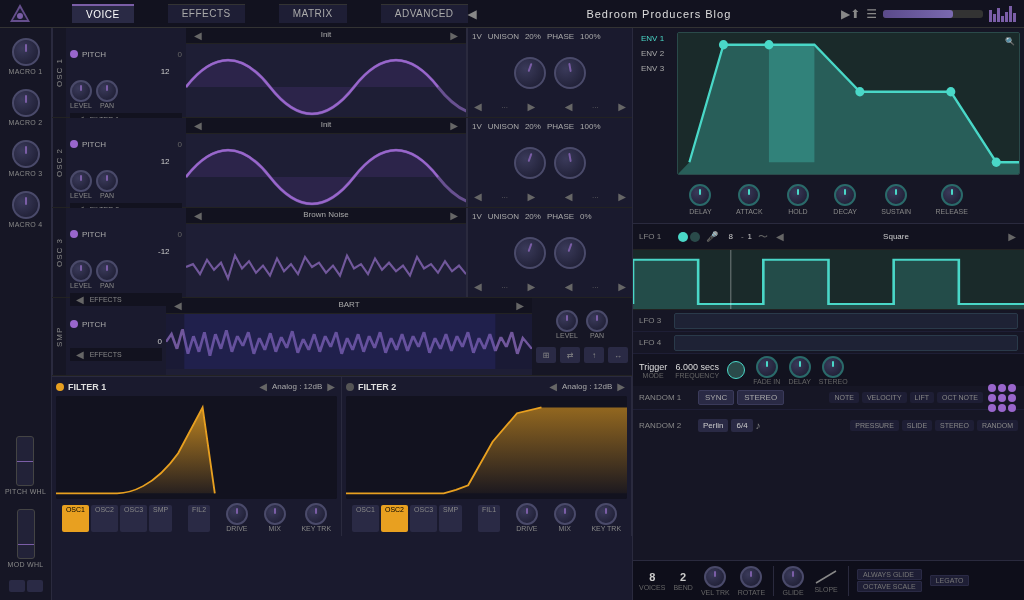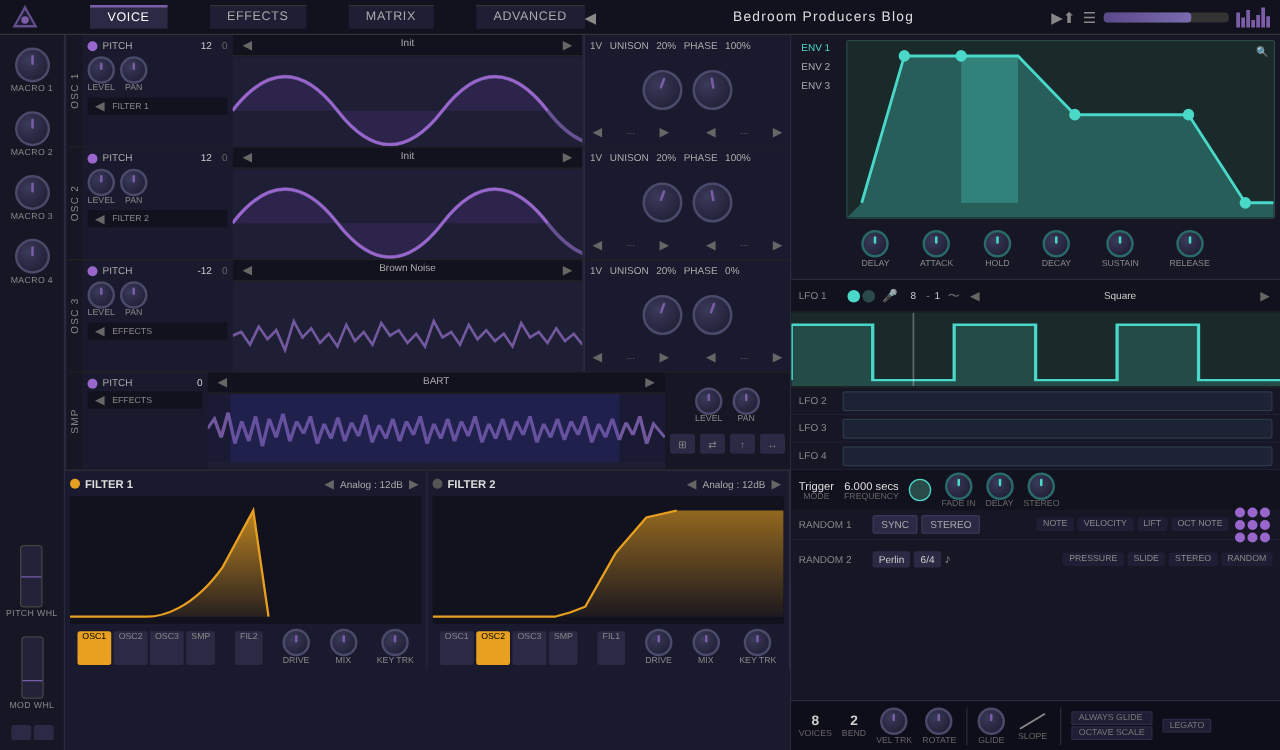--- a/index.html
+++ b/index.html
@@ -224,20 +224,21 @@
     }
     .pitch-label {
       font-size: 8px;
       color: #aaa;
       text-transform: uppercase;
     }
     .pitch-value {
       font-size: 8px;
       color: #ccc;
       margin-left: auto;
+      margin-top: 35px;
     }
     .osc-knobs-row {
       display: flex;
       gap: 4px;
       align-items: center;
       padding: 2px 0;
     }
     .osc-knob-group {
       display: flex;
       flex-direction: column;
@@ -1077,24 +1078,20 @@
           <rect width="300" height="60" fill="#1a2a2a"></rect>
 
           <path d="M0,55 L0,10 L50,10 L50,55 L100,55 L100,10 L150,10 L150,55 L200,55 L200,10 L250,10 L250,55 L300,55" stroke="#4ad8c8" stroke-width="2" fill="none"></path>
           <path d="M0,55 L0,10 L50,10 L50,55 L100,55 L100,10 L150,10 L150,55 L200,55 L200,10 L250,10 L250,55 L300,55 L300,60 L0,60 Z" fill="#4ad8c8" opacity="0.2"></path>
 
           <line x1="75" y1="0" x2="75" y2="60" stroke="#fff" stroke-width="1" opacity="0.3"></line>
         </svg>
       </div>
 
       <div style="display:flex;align-items:center;padding:2px 6px;height:22px;border-bottom:1px solid #1e1e35">
-        <div style="width:35px;font-size:8px;color:#888;text-transform:uppercase">LFO 2</div>
-        <div style="flex:1;height:16px;background:#1e2235;border:1px solid #2a3a4a;border-radius:2px"></div>
-      </div>
-      <div style="display:flex;align-items:center;padding:2px 6px;height:22px;border-bottom:1px solid #1e1e35">
         <div style="width:35px;font-size:8px;color:#888;text-transform:uppercase">LFO 3</div>
         <div style="flex:1;height:16px;background:#1e2235;border:1px solid #2a3a4a;border-radius:2px"></div>
       </div>
 
       <div style="display:flex;align-items:center;padding:2px 6px;height:22px;border-bottom:1px solid #1e1e35">
         <div style="width:35px;font-size:8px;color:#888;text-transform:uppercase">LFO 4</div>
         <div style="flex:1;height:16px;background:#1e2235;border:1px solid #2a3a4a;border-radius:2px"></div>
       </div>
 
       <div style="display:flex;align-items:center;padding:4px 6px;background:#12121f;gap:8px;height:32px">

